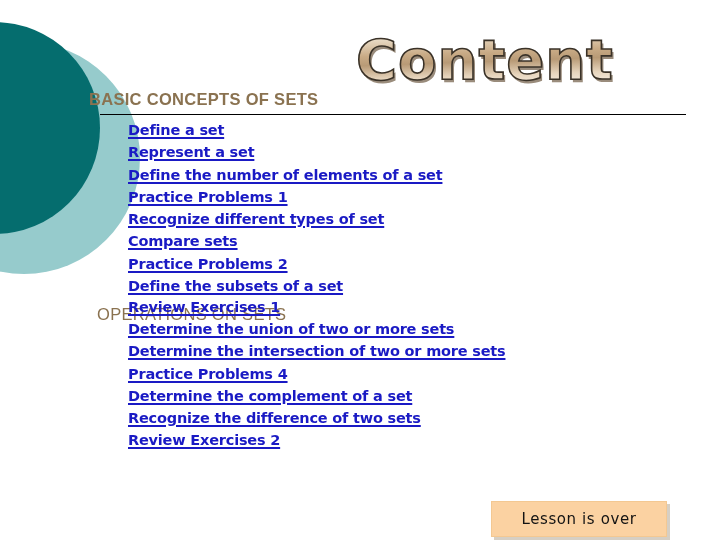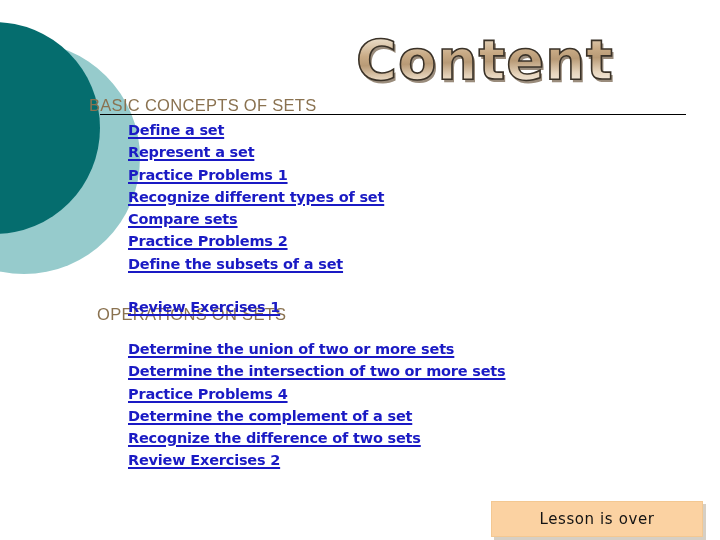--- a/index.html
+++ b/index.html
@@ -86,42 +86,42 @@
   
   .section-heading {
     position: absolute;
     font-family: "Liberation Sans", sans-serif;
     font-size: 16.5px;
     font-weight: normal;
     color: #8a7250;
     letter-spacing: 0.3px;
     white-space: nowrap;
   }
-  #heading-basic  { left: 89px; top: 96px; }
+  #heading-basic  { left: 89px; top: 90px; font-weight: bold; }
   #heading-ops    { left: 89px; top: 305px; margin-left: 8px; }
 
   .heading-rule {
     position: absolute;
     left: 100px;
     width: 586px;
     height: 0;
     border-top: 1.3px solid #000000;
   }
   #rule-basic { top: 114px; }
 
   
   .link-list {
     position: absolute;
     left: 128px;
     margin: 0;
     padding: 0;
     list-style: none;
   }
   #list-basic { top: 119px; }
-  #list-ops   { top: 338px; }
+  #list-ops   { top: 318px; }
 
   .link-list li {
     margin: 0;
     padding: 0;
     height: 22.3px;
     line-height: 22.3px;
     white-space: nowrap;
   }
   .link-item {
     font-family: "DejaVu Sans", sans-serif;
@@ -141,21 +141,21 @@
     left: 128px;
     top: 299px;
     z-index: 5;
   }
 
   
   #lesson-over-button {
     position: absolute;
     left: 491px;
     top: 501px;
-    width: 212px;
+    width: 176px;
     height: 36px;
     background: #fbd2a2;
     border: 1px solid #f3c892;
     box-shadow: 3px 3px 0 rgba(120, 95, 60, 0.30);
     display: flex;
     align-items: center;
     justify-content: center;
     cursor: pointer;
     box-sizing: border-box;
   }
@@ -180,20 +180,21 @@
   <div class="wa-text wa-fill">Content</div>
   <div class="wa-text wa-outline">Content</div>
 </div>
 
 <div class="section-heading" id="heading-basic">BASIC CONCEPTS OF SETS</div>
 <div class="heading-rule" id="rule-basic"></div>
 
 <ul class="link-list" id="list-basic">
   <li><span class="link-item">Define a set </span></li>
   <li><span class="link-item">Represent a set</span></li>
+  <li><span class="link-item">Define the number of elements of a set</span></li>
   <li><span class="link-item">Practice Problems 1</span></li>
   <li><span class="link-item">Recognize different types of set</span></li>
   <li><span class="link-item">Compare sets</span></li>
   <li><span class="link-item">Practice Problems 2</span></li>
   <li><span class="link-item">Define the subsets of a set</span></li>
 </ul>
 
 <span class="link-item" id="item-review-1">Review Exercises 1</span>
 
 <div class="section-heading" id="heading-ops">OPERATIONS ON SETS</div>

